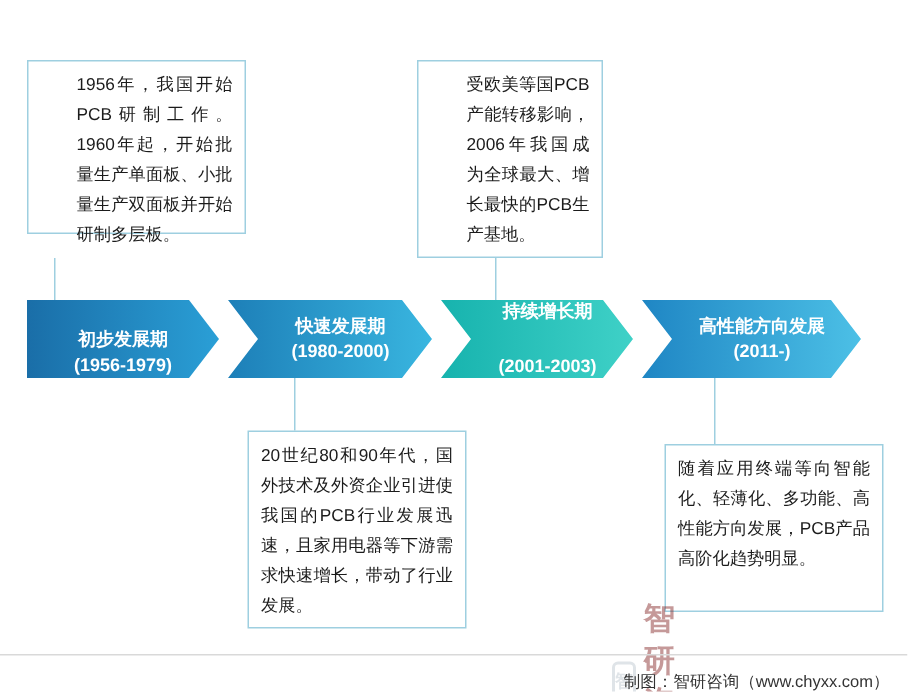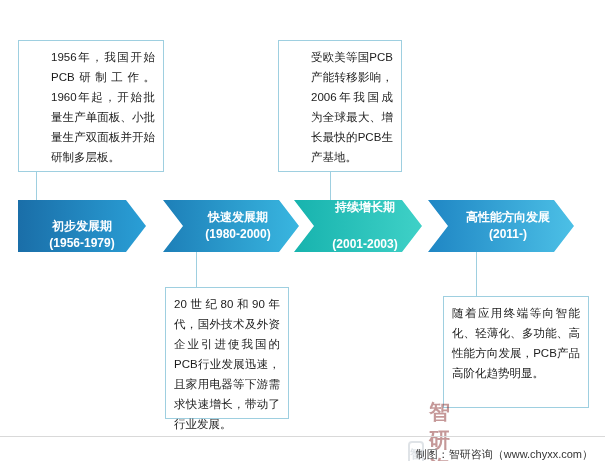--- a/index.html
+++ b/index.html
@@ -26,23 +26,23 @@
     box-sizing: border-box;
     border: 1px solid #9ecfe0;
     background: #ffffff;
     color: #1b1b1b;
     font-size: 11.5px;
     line-height: 20px;
     padding: 6px 8px;
     text-align: justify;
     text-justify: inter-ideograph;
   }
-  .callout-top-1 { left: 18px;  top: 40px;  width: 146px; height: 132px; padding-left: 32px; }
+  .callout-top-1 { left: 18px;  top: 40px;  width: 146px; height: 116px; padding-left: 32px; }
   .callout-top-2 { left: 278px; top: 40px;  width: 124px; height: 132px; padding-left: 32px; }
-  .callout-bot-1 { left: 165px; top: 287px; width: 124px; height: 132px; }
+  .callout-bot-1 { left: 165px; top: 287px; width: 146px; height: 132px; }
   .callout-bot-2 { left: 443px; top: 296px; width: 146px; height: 112px; }
 
   
   .connector {
     position: absolute;
     background: #9ecfe0;
   }
   .conn-v { width: 1px; }
 
   
@@ -69,21 +69,21 @@
     clip-path: polygon(0 0, calc(100% - 20px) 0, 100% 50%, calc(100% - 20px) 100%, 0 100%, 20px 50%);
     padding-left: 14px;
     box-sizing: border-box;
   }
   .arrow.first {
     clip-path: polygon(0 0, calc(100% - 20px) 0, 100% 50%, calc(100% - 20px) 100%, 0 100%);
     padding-left: 0;
     justify-content: flex-end;
   }
   .arrow-1 { left: 18px;  width: 128px; background: linear-gradient(90deg, #1a6ea8 0%, #2a9fd6 100%); }
-  .arrow-2 { left: 163px; width: 136px; background: linear-gradient(90deg, #1d7fb8 0%, #39b6e0 100%); }
+  .arrow-2 { left: 152px; width: 136px; background: linear-gradient(90deg, #1d7fb8 0%, #39b6e0 100%); }
   .arrow-3 { left: 294px; width: 128px; background: linear-gradient(90deg, #17b3ae 0%, #3fd1c7 100%); gap: 20px; }
   .arrow-4 { left: 428px; width: 146px; background: linear-gradient(90deg, #1f86c4 0%, #4cc0e6 100%); }
 
   .arrow span { display: block; }
 
   
   .watermark {
     position: absolute;
     left: 408px;
     top: 398px;

